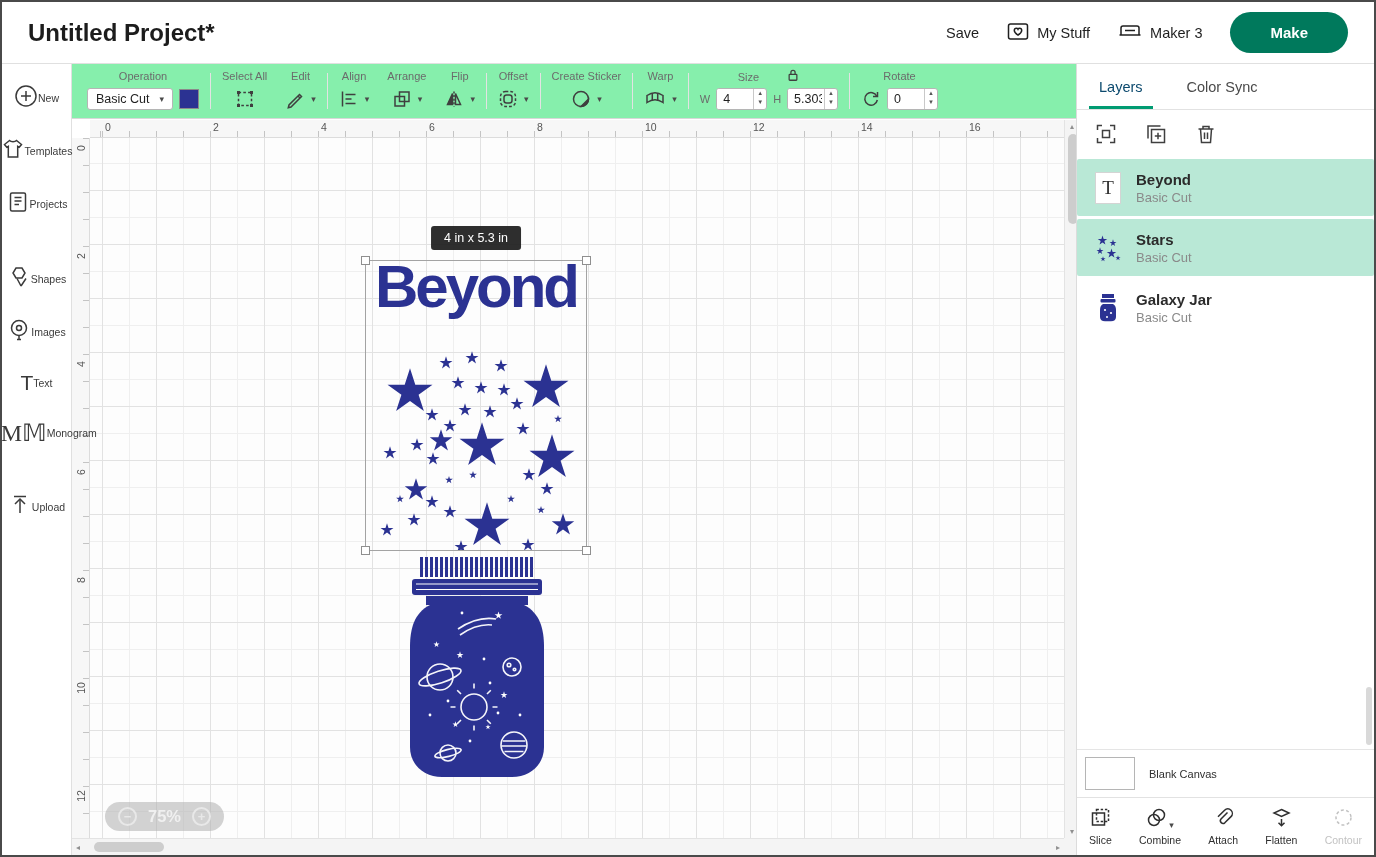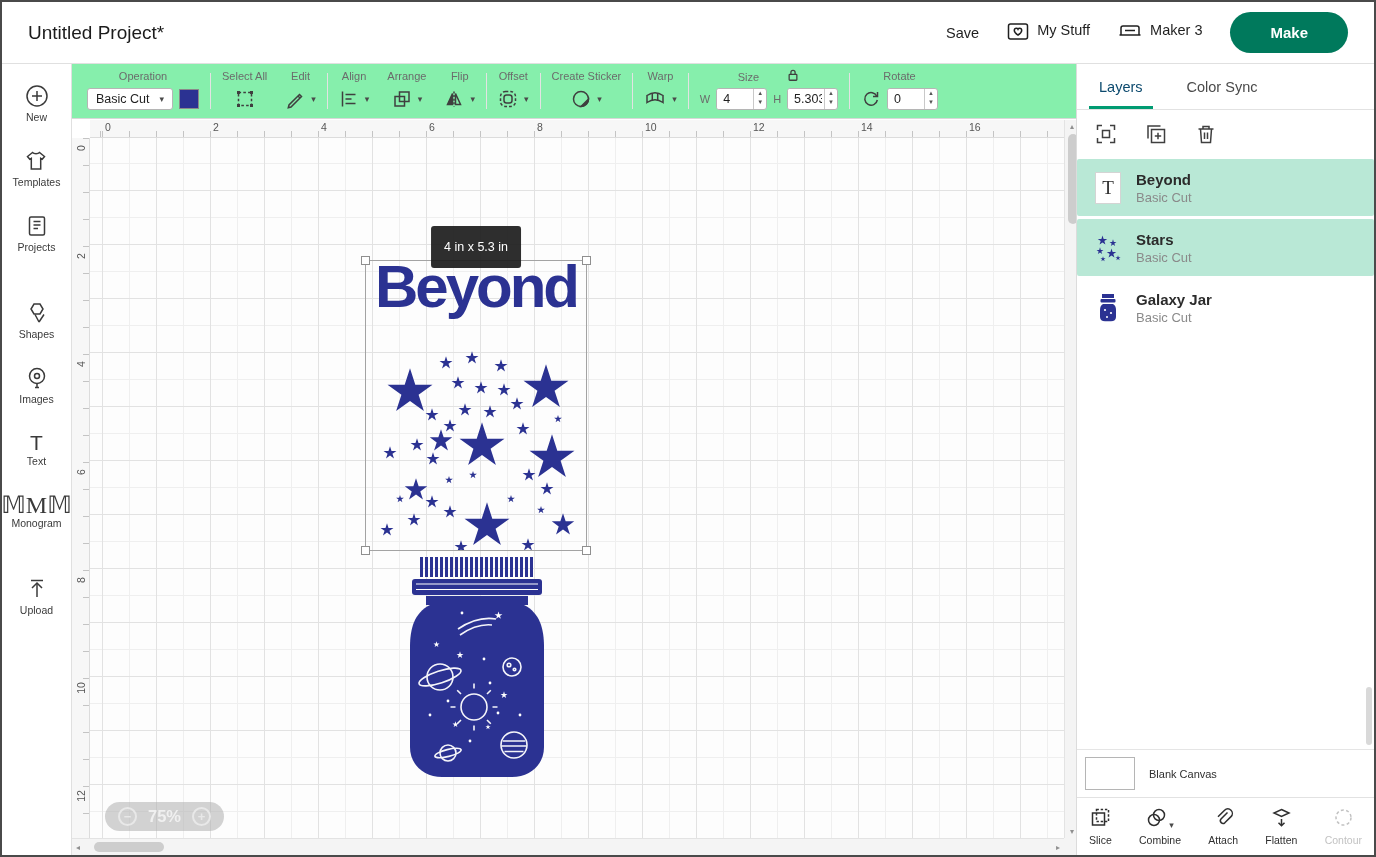--- a/index.html
+++ b/index.html
@@ -2,28 +2,28 @@
 <html><head>
 <meta charset="utf-8">
 <style>
 *{margin:0;padding:0;box-sizing:border-box}
 html,body{background:#e9e9e9}
 body{font-family:"Liberation Sans",sans-serif}
 .app{position:relative;width:1376px;height:857px;background:#fff;border:2px solid #4a4a4a;overflow:hidden}
 
 
 .header{position:absolute;top:0;left:0;right:0;height:62px;background:#fff;border-bottom:1px solid #e0e0e0;display:flex;align-items:center;justify-content:space-between;padding:0 26px;z-index:40}
-.title{font-size:19px;font-weight:400;color:#1c1c1c}
+.title{font-size:24px;font-weight:700;color:#1c1c1c}
 .header-right{display:flex;align-items:center;gap:28px}
-.hbtn{display:flex;gap:8px;font-size:14.5px;color:#1f1f1f;cursor:pointer;background:none;border:none;font-family:inherit}
+.hbtn{display:flex;align-items:center;gap:8px;font-size:14.5px;color:#1f1f1f;cursor:pointer;background:none;border:none;font-family:inherit}
 .make-btn{background:#00795c;color:#fff;border:none;border-radius:22px;padding:12px 40px;font-size:15px;font-weight:600;cursor:pointer;font-family:inherit}
 
 
 .sidebar{position:absolute;top:62px;left:0;bottom:0;width:70px;background:#fff;border-right:1px solid #e0e0e0;display:flex;flex-direction:column;align-items:center;padding-top:20px;z-index:30}
-.side-item{display:flex;flex-direction:column;align-items:center;margin-bottom:26px;cursor:pointer;background:none;border:none;font-family:inherit}
+.side-item{display:flex;align-items:center;margin-bottom:26px;cursor:pointer;background:none;border:none;font-family:inherit}
 .side-item .lbl{font-size:10.5px;color:#3a3a3a}
 .side-item svg{stroke:#3a3a3a;fill:none;stroke-width:1.5}
 .gap-top{margin-top:22px}
 .tletter{font-size:21px;color:#3a3a3a;font-weight:500;line-height:24px;height:24px}
 .mletter{font-family:"Liberation Serif",serif;font-size:24px;color:#3a3a3a;line-height:24px;height:24px}
 
 
 .toolbar{position:absolute;top:62px;left:70px;width:1008px;height:55px;background:#86efac;border-bottom:1px solid #d8d8d8;display:flex;align-items:stretch;padding:4px 6px;z-index:20}
 .tgroup{display:flex;flex-direction:column;align-items:center;justify-content:space-between;padding:2px 9px}
 .tlabel{font-size:11px;color:#6b6b6b;white-space:nowrap}
@@ -57,21 +57,21 @@
     linear-gradient(to right,#efefef 1px,transparent 1px),
     linear-gradient(to bottom,#efefef 1px,transparent 1px);
   background-size:54px 54px,54px 54px,27px 27px,27px 27px;
   background-position:12px -2px}
 .beyond-text{position:absolute;left:275px;top:116px;width:222px;text-align:center;font-size:60px;font-weight:700;letter-spacing:-3px;color:#2b3292;line-height:1.1;cursor:move}
 .stars-art{position:absolute;left:280px;top:210px;cursor:move}
 .jar-art{position:absolute;left:310px;top:417px;cursor:move}
 .selection{position:absolute;left:275px;top:122px;width:222px;height:291px;border:1px solid #a3a3a3;cursor:move}
 .handle{position:absolute;width:9px;height:9px;background:#fff;border:1px solid #8f8f8f}
 .h-tl{left:-5px;top:-5px}.h-tr{right:-5px;top:-5px}.h-bl{left:-5px;bottom:-5px}.h-br{right:-5px;bottom:-5px}
-.size-tip{position:absolute;left:386px;top:88px;transform:translateX(-50%);background:rgba(28,28,28,.92);color:#fff;font-size:12.5px;padding:14px 13px;border-radius:3px;white-space:nowrap}
+.size-tip{position:absolute;left:386px;top:88px;transform:translateX(-50%);background:rgba(28,28,28,.92);color:#fff;font-size:12.5px;padding:5px 13px;border-radius:3px;white-space:nowrap}
 .zoom{position:absolute;left:33px;bottom:24px;display:flex;align-items:center;gap:11px;background:rgba(175,175,175,.55);border-radius:20px;padding:5px 13px}
 .zoom .zbtn{width:19px;height:19px;border:2px solid #e8e8e8;border-radius:50%;display:flex;align-items:center;justify-content:center;color:#e8e8e8;font-size:13px;font-weight:700;line-height:1;cursor:pointer;background:none}
 .zoom .zval{color:#f0f0f0;font-weight:700;font-size:16.5px}
 .vscroll{position:absolute;top:0;right:0;width:16px;bottom:17px;background:#f4f4f4;border-left:1px solid #e3e3e3}
 .vthumb{position:absolute;top:14px;left:3px;width:10px;height:90px;background:#cdcdcd;border-radius:5px;cursor:grab}
 .hscroll{position:absolute;left:0;right:16px;bottom:0;height:17px;background:#f4f4f4;border-top:1px solid #e3e3e3}
 .hthumb{position:absolute;left:22px;top:3px;width:70px;height:10px;background:#cdcdcd;border-radius:5px;cursor:grab}
 .sbarrow{position:absolute;font-size:8px;color:#8f8f8f;cursor:pointer}
 .corner{position:absolute;right:0;bottom:0;width:16px;height:17px;background:#f4f4f4}
 

